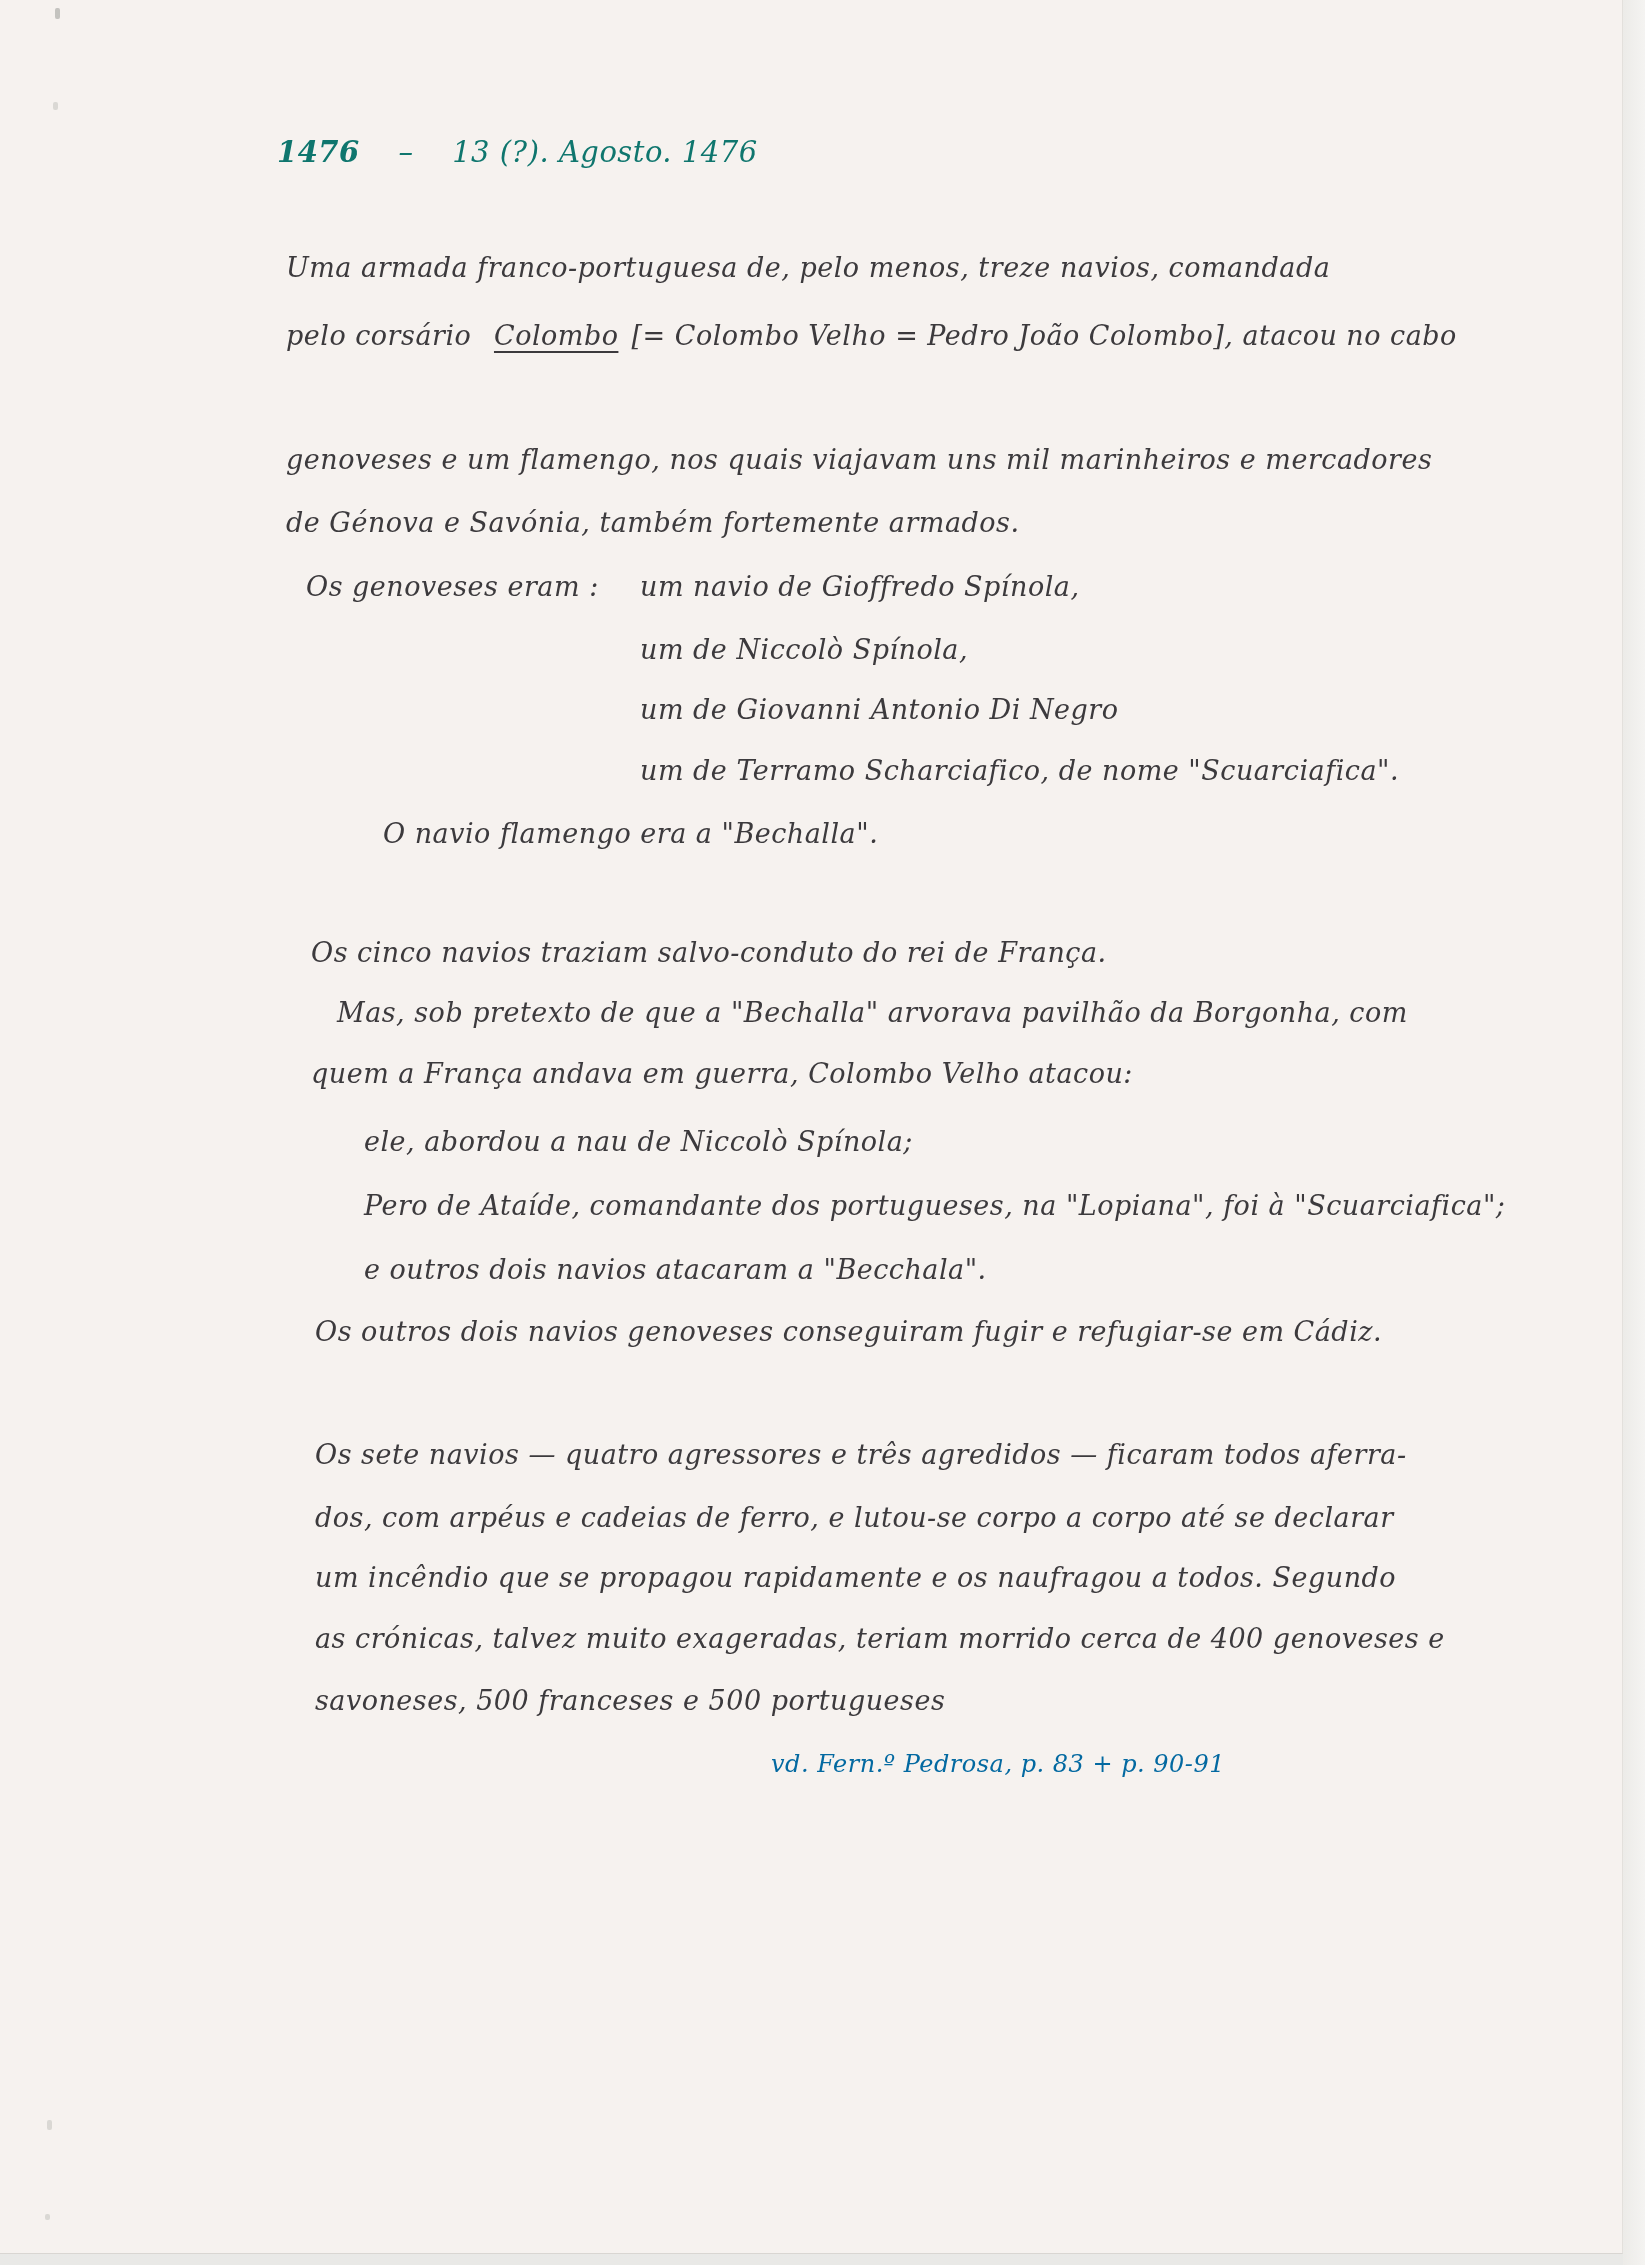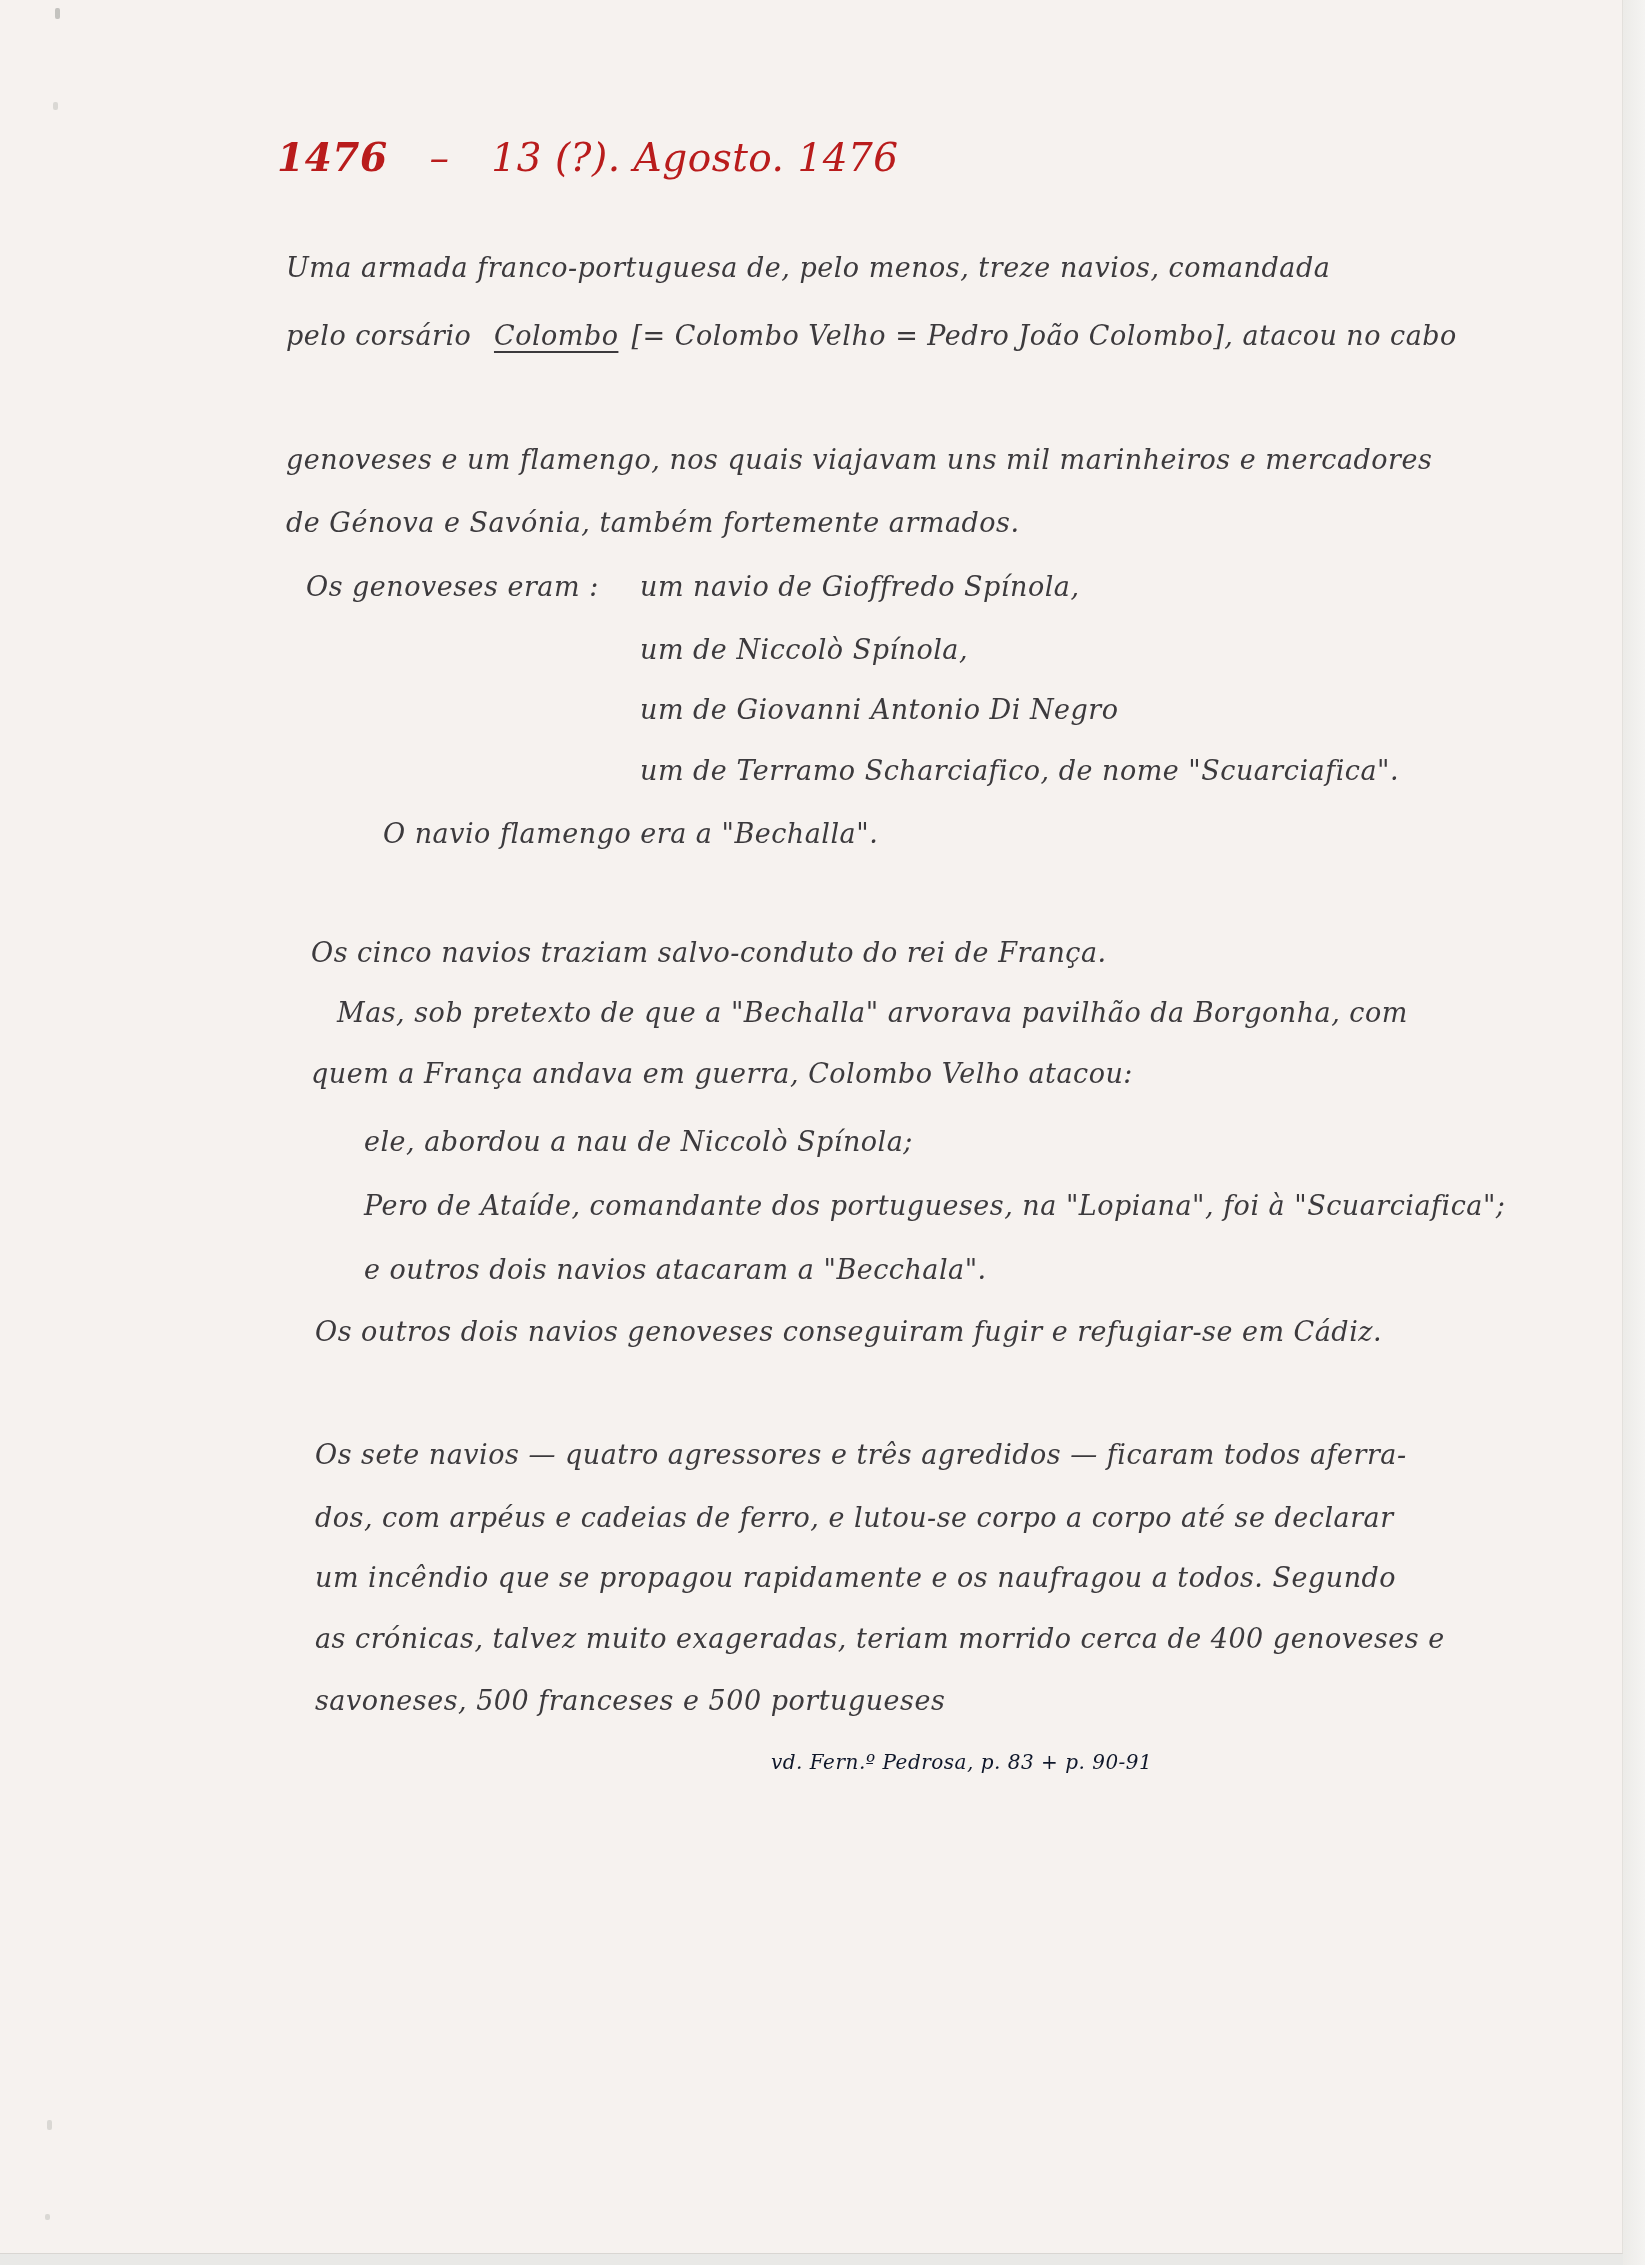--- a/index.html
+++ b/index.html
@@ -47,37 +47,37 @@
       position: absolute;
       font-family: "DejaVu Serif", serif;
       font-style: italic;
       color: #3c3a3d;
       white-space: nowrap;
       font-size: 27px;
       letter-spacing: 0.5px;
       line-height: 1;
     }
     .heading {
-      font-size: 39px;
-      color: #b91c1c;
+      font-size: 29px;
+      color: #0f766e;
     }
     .heading .year {
       font-weight: bold;
       margin-right: 29px;
     }
     .heading .dash {
       margin-right: 29px;
     }
     .underlined {
       text-decoration: underline;
       text-underline-offset: 5.8px;
     }
     .ref {
-      color: #0f172a;
-      font-size: 20px;
+      color: #0369a1;
+      font-size: 24px;
     }
   </style>
 </head>
 <body>
 
 <div class="page">
 
   <div class="hole-mark" style="left:55px; top:7.8px;"></div>
   <div class="hole-mark faint" style="left:53px; top:102px; height:7.8px;"></div>
   <div class="hole-mark faint" style="left:47px; top:2120px; height:9.7px;"></div>

